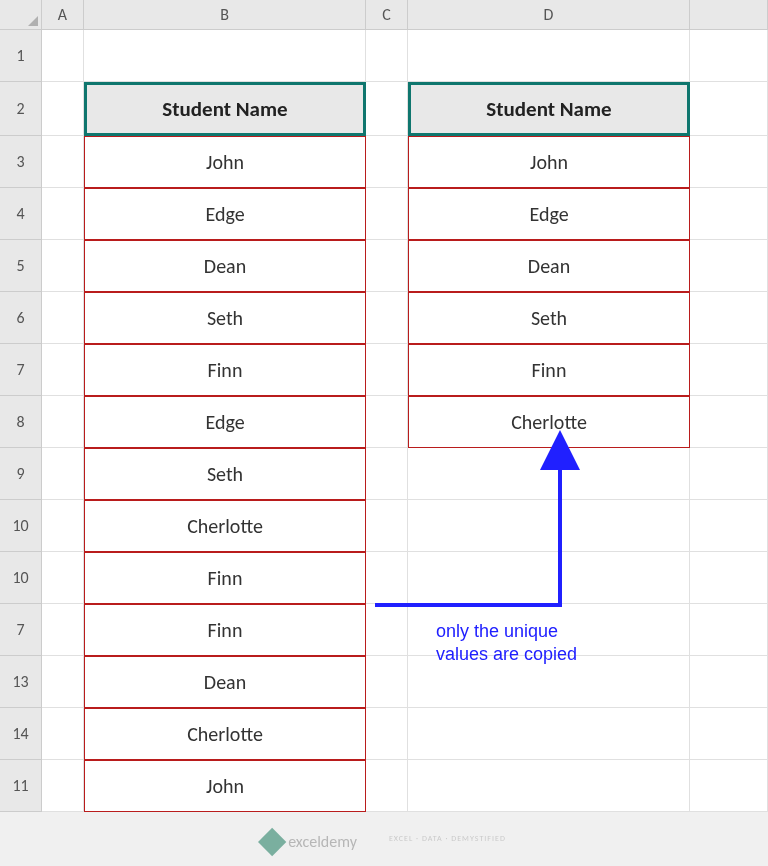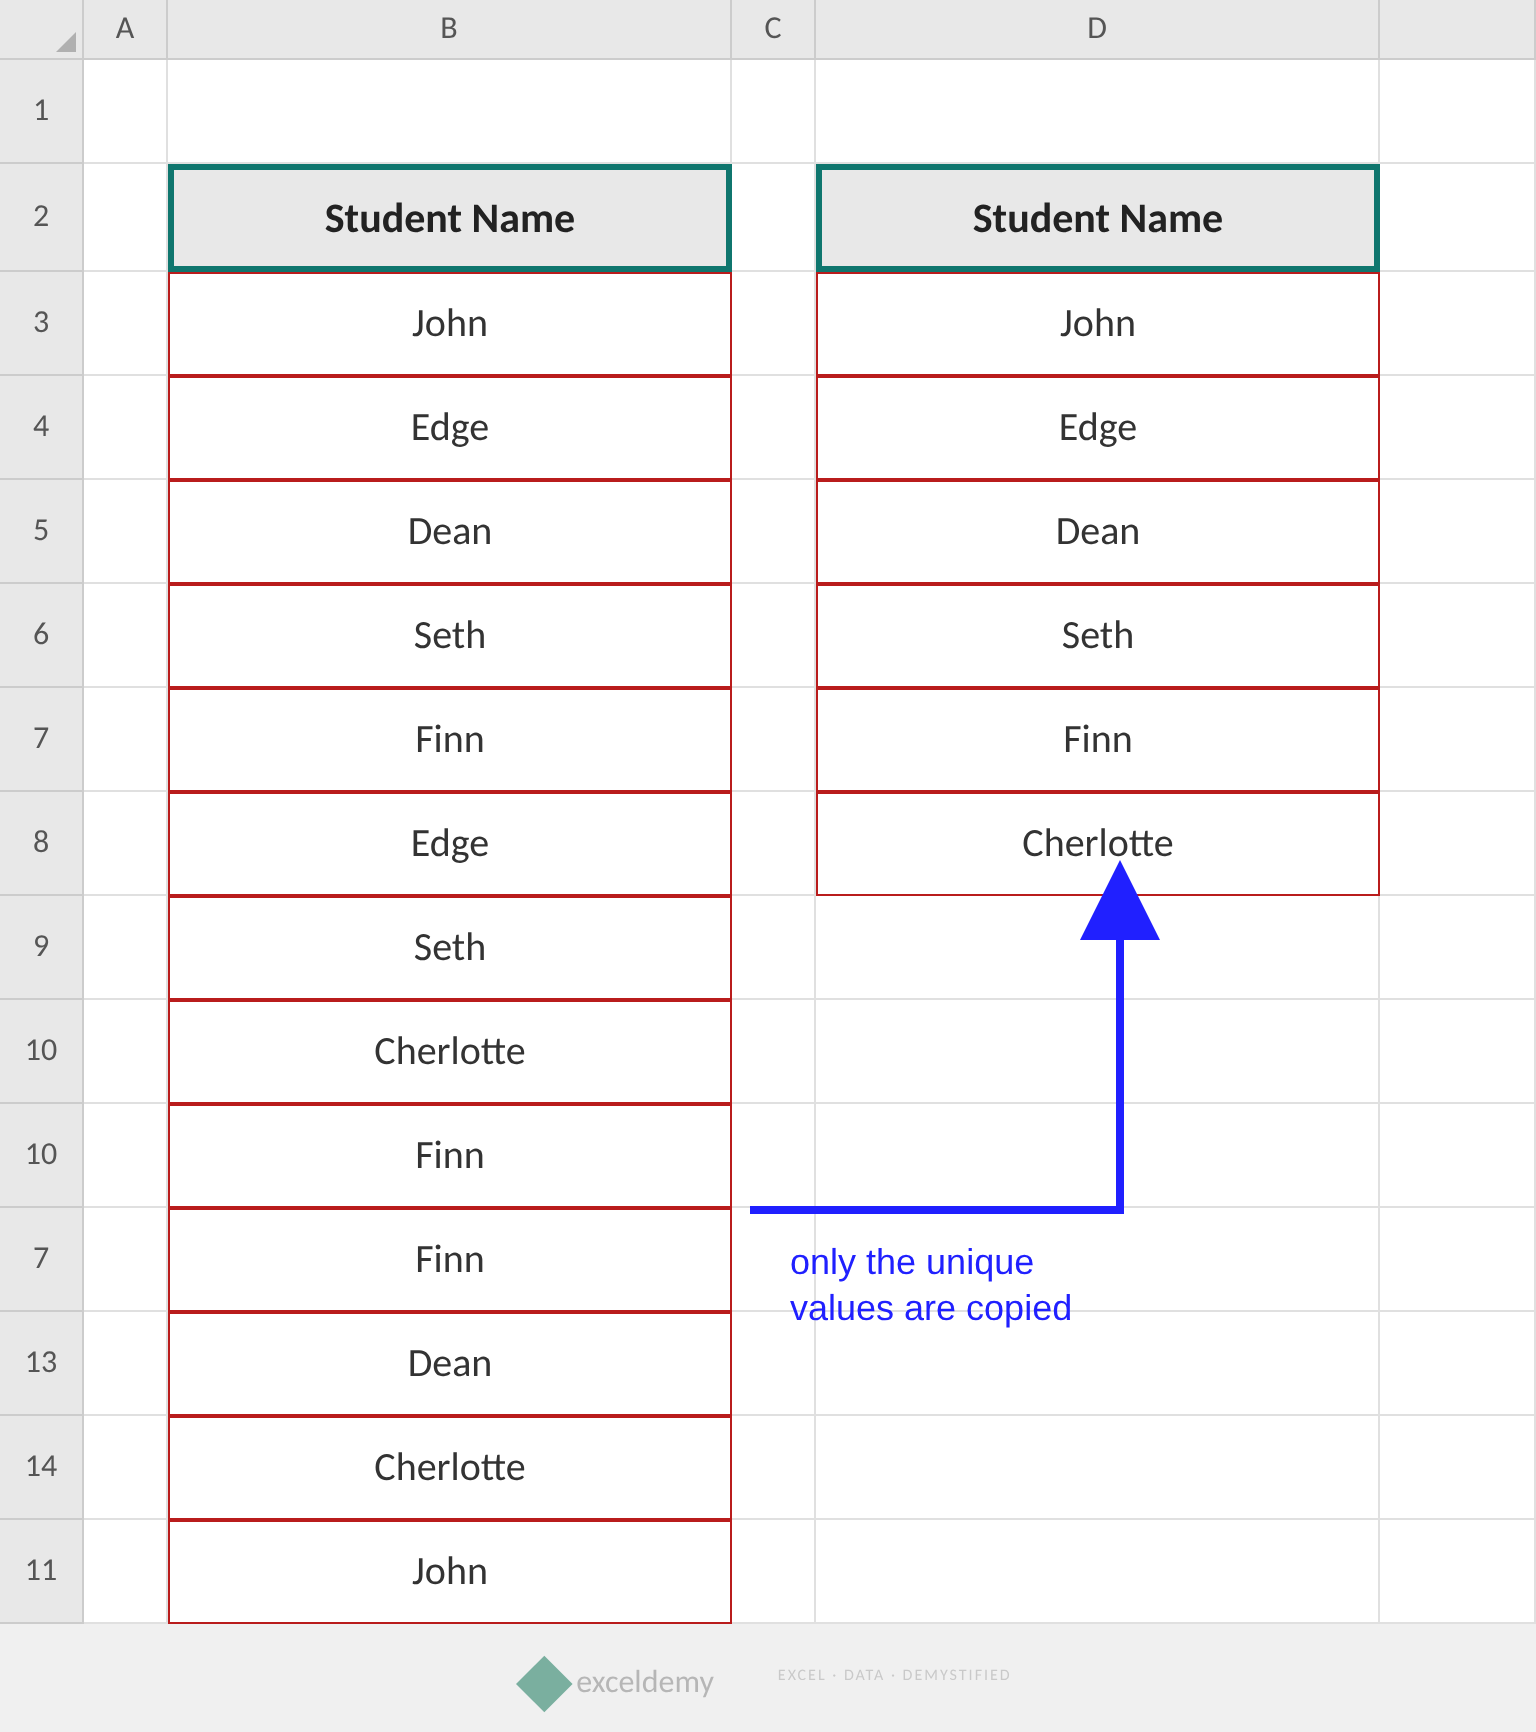--- a/index.html
+++ b/index.html
@@ -82,21 +82,21 @@
       top: 0;
       left: 0;
       pointer-events: none;
     }
     .annotation-text {
       position: absolute;
       color: #2020ff;
       font-family: 'Comic Sans MS', cursive, sans-serif;
       font-size: 18px;
       line-height: 1.3;
-      left: 395px;
+      left: 436px;
       top: 620px;
     }
     .watermark {
       position: absolute;
       bottom: 14px;
       left: 50%;
       transform: translateX(-50%);
       display: flex;
       align-items: center;
       gap: 6px;

